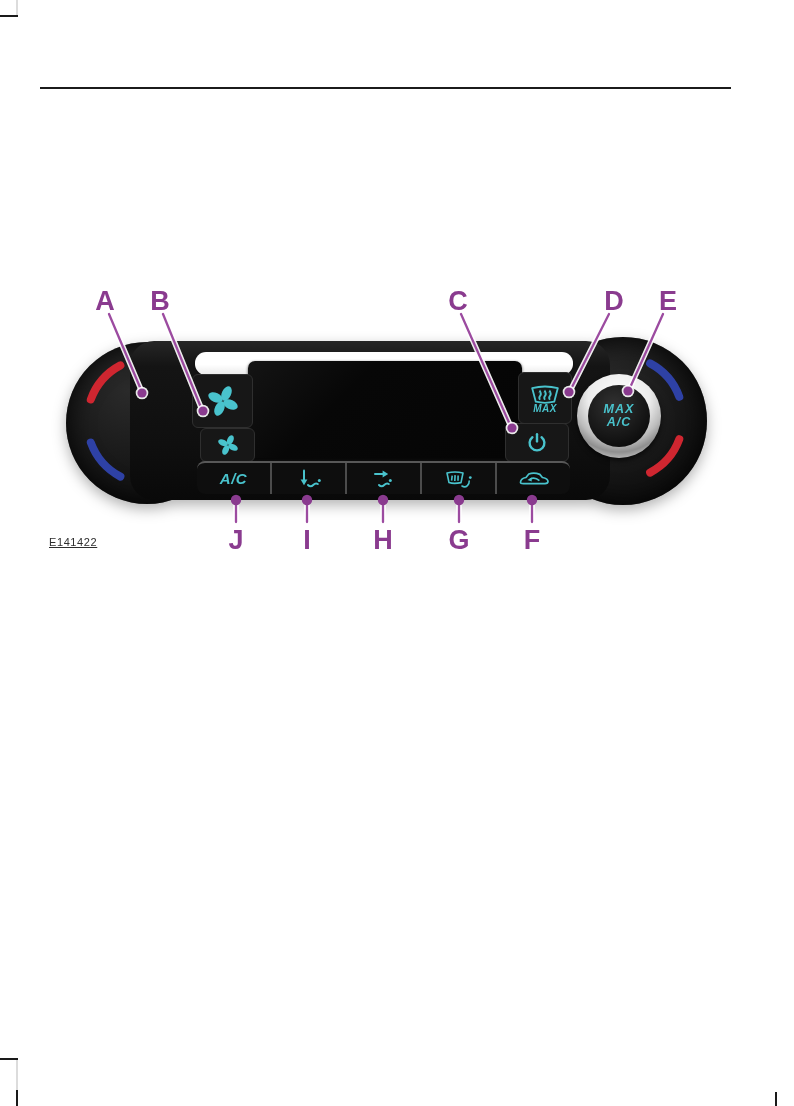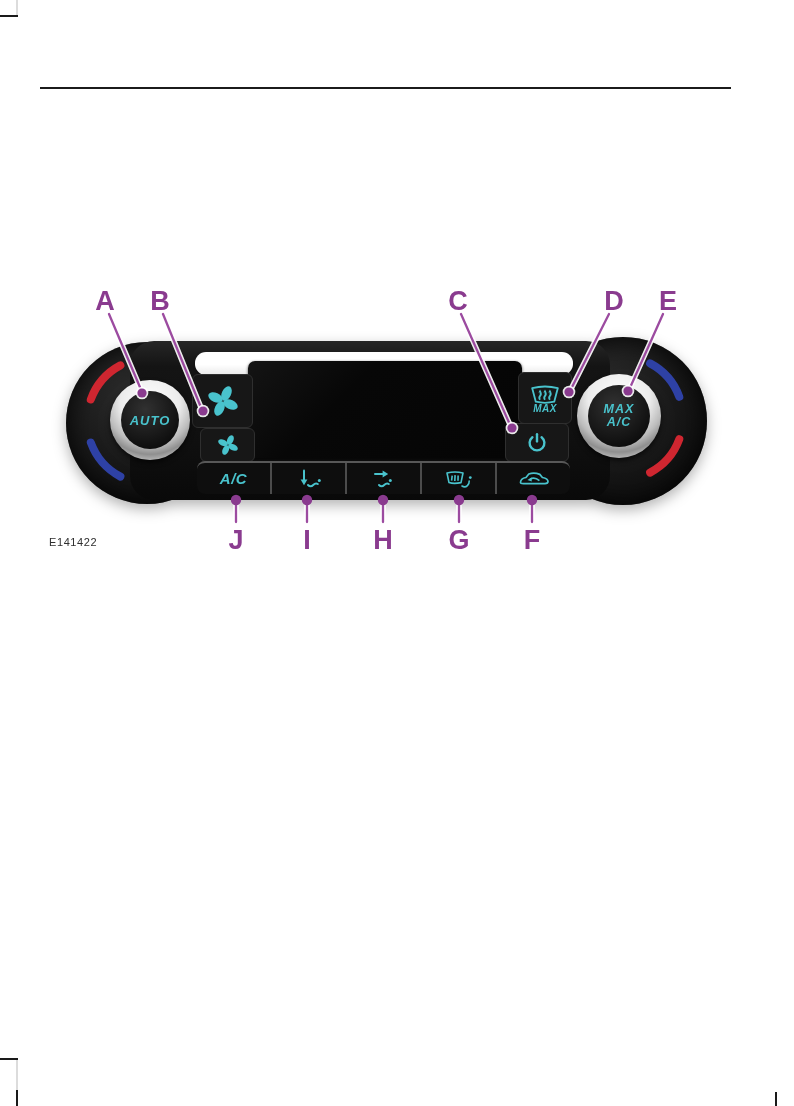--- a/index.html
+++ b/index.html
@@ -5,21 +5,21 @@
   html,body{margin:0;padding:0;background:#fff;}
   .page{position:relative;width:794px;height:1106px;background:#ffffff;overflow:hidden;
         font-family:"Liberation Sans", sans-serif;}
   
   .mark{position:absolute;}
   .m-dark{background:#1a1a1a;}
   .m-light{background:#dcdcdc;}
   
   .header-rule{position:absolute;left:40px;top:87px;width:691px;height:2px;background:#1b1b1b;}
   
-  .fig-code{position:absolute;left:49px;top:536px;font-size:11px;color:#2e2e2e;letter-spacing:.6px;}
+  .fig-code{position:absolute;left:49px;top:536px;font-size:11px;color:#2e2e2e;letter-spacing:.6px;text-decoration:underline;}
   
   .panel{position:absolute;inset:0;filter:drop-shadow(0 5px 7px rgba(0,0,0,.30));font-style:italic;}
   .end-circle{position:absolute;border-radius:50%;
       background:radial-gradient(circle at 38% 30%, #2a2a2a, #161616 55%, #0a0a0a 88%);
       box-shadow:inset 0 0 26px rgba(0,0,0,.85);}
   .end-left{left:66px;top:342px;width:162px;height:162px;}
   .end-right{left:539px;top:337px;width:168px;height:168px;}
   .panel-bar{position:absolute;left:130px;top:341px;width:480px;height:159px;border-radius:24px;
       background:linear-gradient(180deg,#262626 0%,#141414 16%,#0f0f0f 65%,#090909 100%);}
   
@@ -152,25 +152,20 @@
       </div>
       <div class="brow-cell">
         <svg class="ico" width="32" height="20" viewBox="-16 -10 32 20" fill="none" stroke="#49c3cd" stroke-width="1.7" stroke-linejoin="round">          
             <path d="M -13.5,3.5 Q -13.5,-0.5 -8,-1.5 L -5.2,-5 Q 0,-7 5.8,-4.6 L 8.4,-1.5 Q 14,-0.5 14,2.6 Q 14,4.6 11,4.6 L -10.5,4.6 Q -13.5,4.6 -13.5,3.5 Z"></path>
           <path d="M 5.4,1.6 Q 0.5,-2.4 -4,0.2"></path>
           <path d="M -2.4,-1.6 L -6.6,1 L -2.2,2.4 Z" fill="#49c3cd" stroke="none"></path>
         </svg>
       </div>
     </div>
 
-    <div class="knob knob-left">
-      <div class="knob-inner">
-        <span class="knob-text">AUTO</span>
-      </div>
-    </div>
     <div class="knob knob-right">
       <div class="knob-inner">
         <span class="knob-text" style="font-size:12.5px;">MAX</span>
         <span class="knob-text" style="font-size:12.5px;">A/C</span>
       </div>
     </div>
   </div>
 
   <svg class="overlay" viewBox="0 0 794 1106">
 

